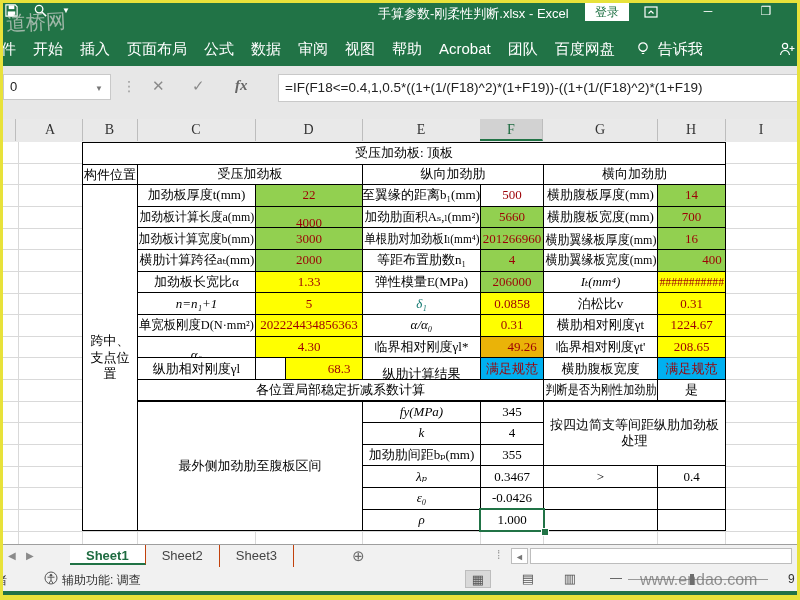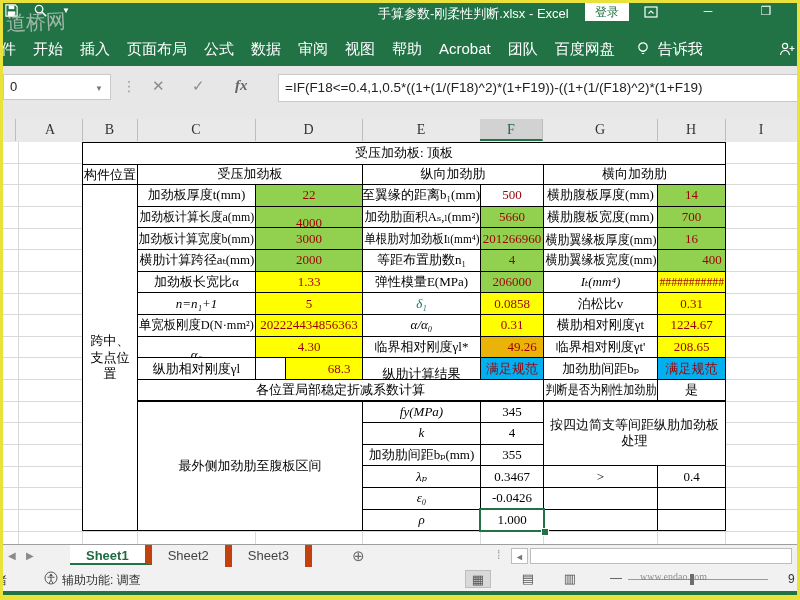--- a/index.html
+++ b/index.html
@@ -51,40 +51,40 @@
   .tc.wrap .ct{white-space:normal;text-align:center;line-height:1.25;}
   .tc.clip{justify-content:flex-end;}
   .tc.i .ct{font-style:italic;}
   .acell{position:absolute;border:2px solid #217346;box-sizing:border-box;z-index:8;}
   .ahandle{position:absolute;width:6px;height:6px;background:#217346;border:1px solid #fff;z-index:9;}
   
   .tabbar{position:absolute;left:0;top:544px;width:800px;height:23px;background:#f1f1f1;
           border-top:1px solid #9e9e9e;font-size:13px;}
   .nav{position:absolute;top:5px;color:#8a8a8a;font-size:10px;}
   .stabs{position:absolute;left:70px;top:0;height:23px;display:flex;}
-  .stab{padding:3px 16px 7px 16px;color:#444;border-right:7px solid #c2410c;height:20px;}
+  .stab{padding:3px 16px 7px 16px;color:#444;border-right:1px solid #c2410c;height:20px;}
   .stab.on{background:#fff;color:#1e6b40;font-weight:bold;border-bottom:2px solid #217346;box-sizing:border-box;}
   .addsheet{position:absolute;left:352px;top:2px;color:#6d6d6d;font-size:15px;}
   .hs-dots{position:absolute;left:497px;top:3px;color:#9a9a9a;font-size:12px;}
   .hs-btn{position:absolute;left:511px;top:3px;width:17px;height:16px;background:#fff;border:1px solid #bdbdbd;
           color:#777;font-size:9px;text-align:center;line-height:16px;box-sizing:border-box;}
   .hs-track{position:absolute;left:530px;top:3px;width:262px;height:16px;background:#fff;border:1px solid #bdbdbd;box-sizing:border-box;}
   
   .status{position:absolute;left:0;top:567px;width:800px;height:24px;background:#f1f1f1;font-size:12px;color:#333;}
   .ready{position:absolute;left:-5px;top:5px;}
   .acc{position:absolute;left:44px;top:4px;}
   .acctext{position:absolute;left:62px;top:5px;}
   .vbtn{position:absolute;top:3px;width:26px;height:18px;text-align:center;line-height:18px;color:#555;font-size:13px;}
   .vbtn.on{background:#d9d9d9;border:1px solid #bdbdbd;box-sizing:border-box;}
   .zoom-minus{position:absolute;left:610px;top:4px;color:#555;}
   .zoom-track{position:absolute;left:628px;top:12px;width:140px;height:1px;background:#9a9a9a;}
   .zoom-handle{position:absolute;left:690px;top:7px;width:4px;height:11px;background:#6d6d6d;}
   .zoom-val{position:absolute;left:788px;top:5px;color:#333;}
-  .wm-bottom{position:absolute;left:640px;top:4px;color:rgba(110,110,110,.75);font-size:10px;
-             font-family:Liberation Serif, serif;white-space:nowrap;z-index:7;}
+  .wm-bottom{position:absolute;left:640px;top:4px;color:rgba(110,110,110,.75);font-size:16px;
+             font-family:Liberation Sans, sans-serif;white-space:nowrap;z-index:7;}
   .greenstrip{position:absolute;left:0;top:591px;width:800px;height:9px;background:#217346;}
   svg{display:block;}
 </style>
 </head>
 <body>
 
 <div id="app">
 
   <div class="titlebar">
     <div class="qat">
@@ -275,21 +275,21 @@
           <span class="ct">208.65</span>
         </div><div class="tc" style="left: 134px; top: 215.2px; width: 119px; height: 22.65px; color: rgb(0, 0, 0);">
           <span class="ct">纵肋相对刚度γl</span>
         </div><div class="tc" style="left: 252px; top: 215.2px; width: 108px; height: 22.65px; background: rgb(255, 255, 0); color: rgb(156, 0, 6); margin-left: 30px;">
           <span class="ct">68.3</span>
         </div><div class="tc" style="left: 359px; top: 215.2px; width: 119px; height: 33px; color: rgb(0, 0, 0);">
           <span class="ct">纵肋计算结果</span>
         </div><div class="tc" style="left: 477px; top: 215.2px; width: 64px; height: 22.65px; background: rgb(0, 176, 240); color: rgb(156, 0, 6);">
           <span class="ct">满足规范</span>
         </div><div class="tc" style="left: 540px; top: 215.2px; width: 115px; height: 22.65px; color: rgb(0, 0, 0);">
-          <span class="ct">加劲肋间距bₚ</span>
+          <span class="ct">横肋腹板宽度</span>
         </div><div class="tc" style="left: 654px; top: 215.2px; width: 69px; height: 22.65px; background: rgb(0, 176, 240); color: rgb(156, 0, 6);">
           <span class="ct">满足规范</span>
         </div><div class="tc" style="left: 134px; top: 236.85px; width: 407px; height: 22.65px; color: rgb(0, 0, 0);">
           <span class="ct">各位置局部稳定折减系数计算</span>
         </div><div class="tc" style="left: 540px; top: 236.85px; width: 115px; height: 22.65px; color: rgb(0, 0, 0);">
           <span class="ct" style="transform: scaleX(0.853846); transform-origin: center center;">判断是否为刚性加劲肋</span>
         </div><div class="tc" style="left: 654px; top: 236.85px; width: 69px; height: 22.65px; color: rgb(0, 0, 0);">
           <span class="ct">是</span>
         </div><div class="tc" style="left: 134px; top: 258.5px; width: 226px; height: 130.9px; color: rgb(0, 0, 0);">
           <span class="ct">最外侧加劲肋至腹板区间</span>

